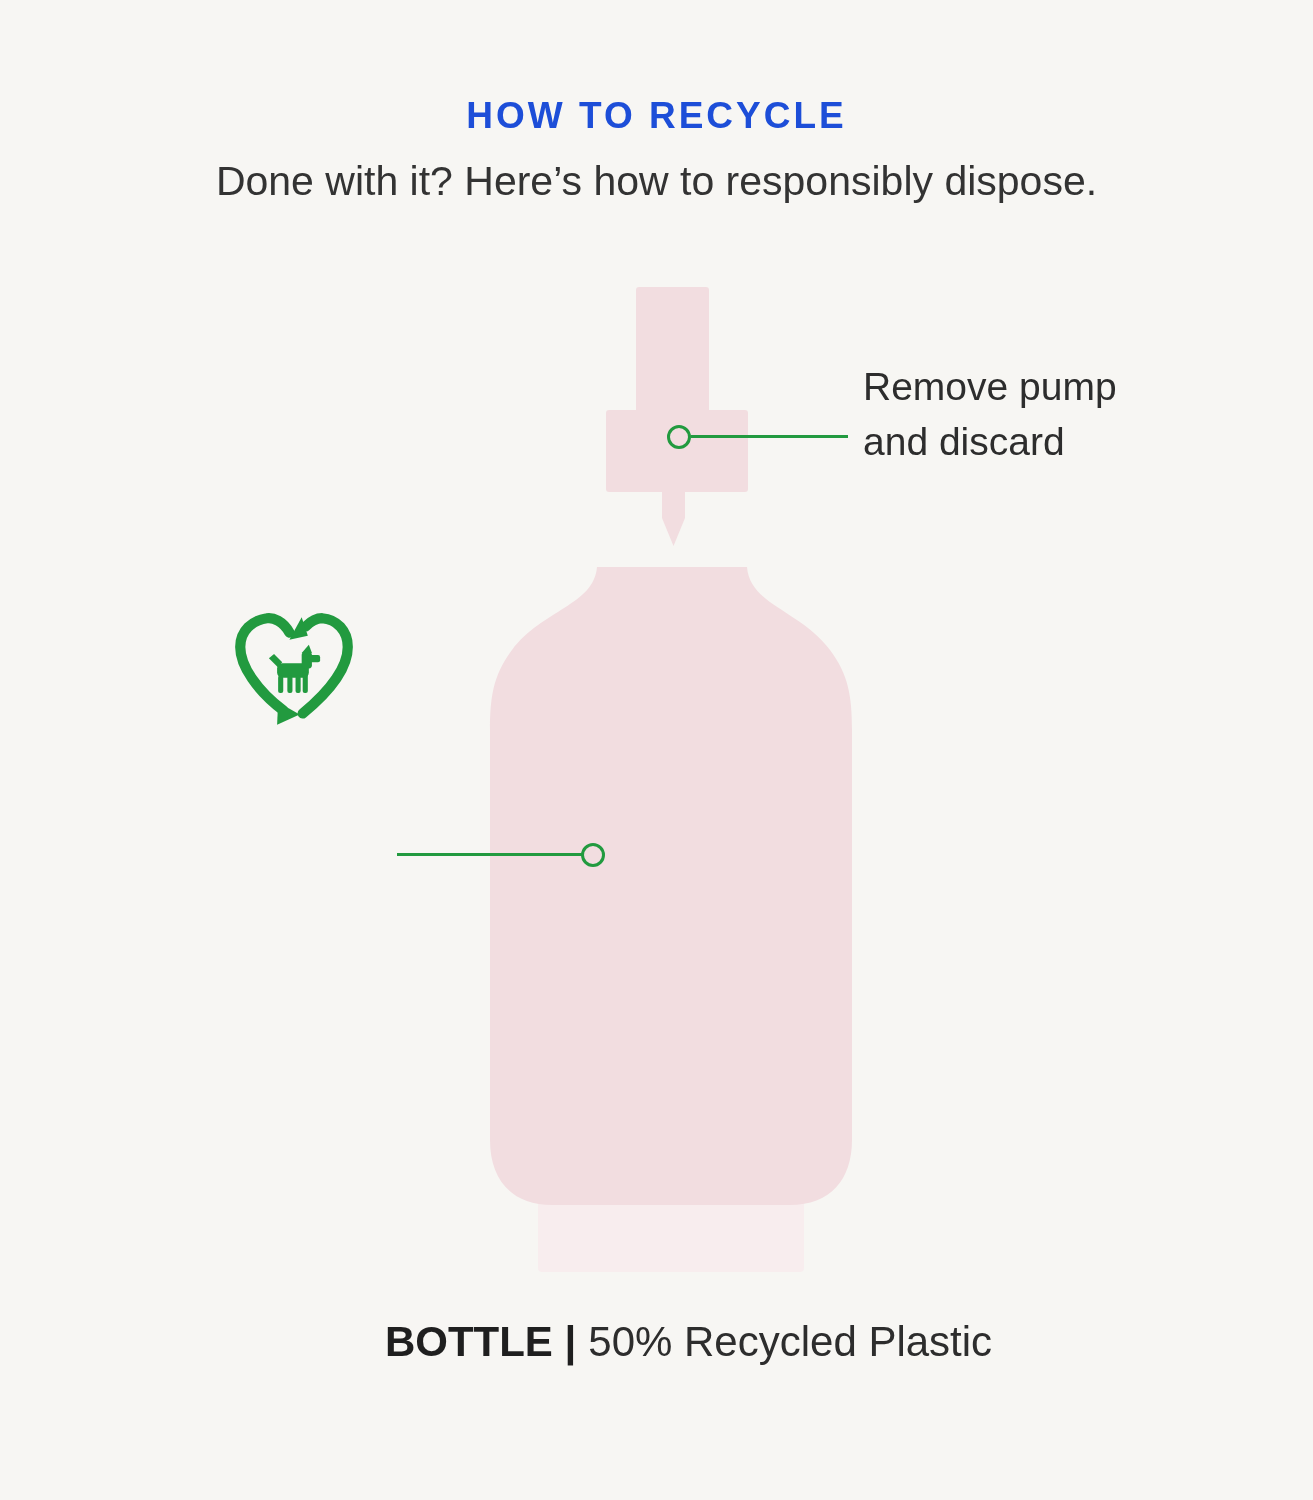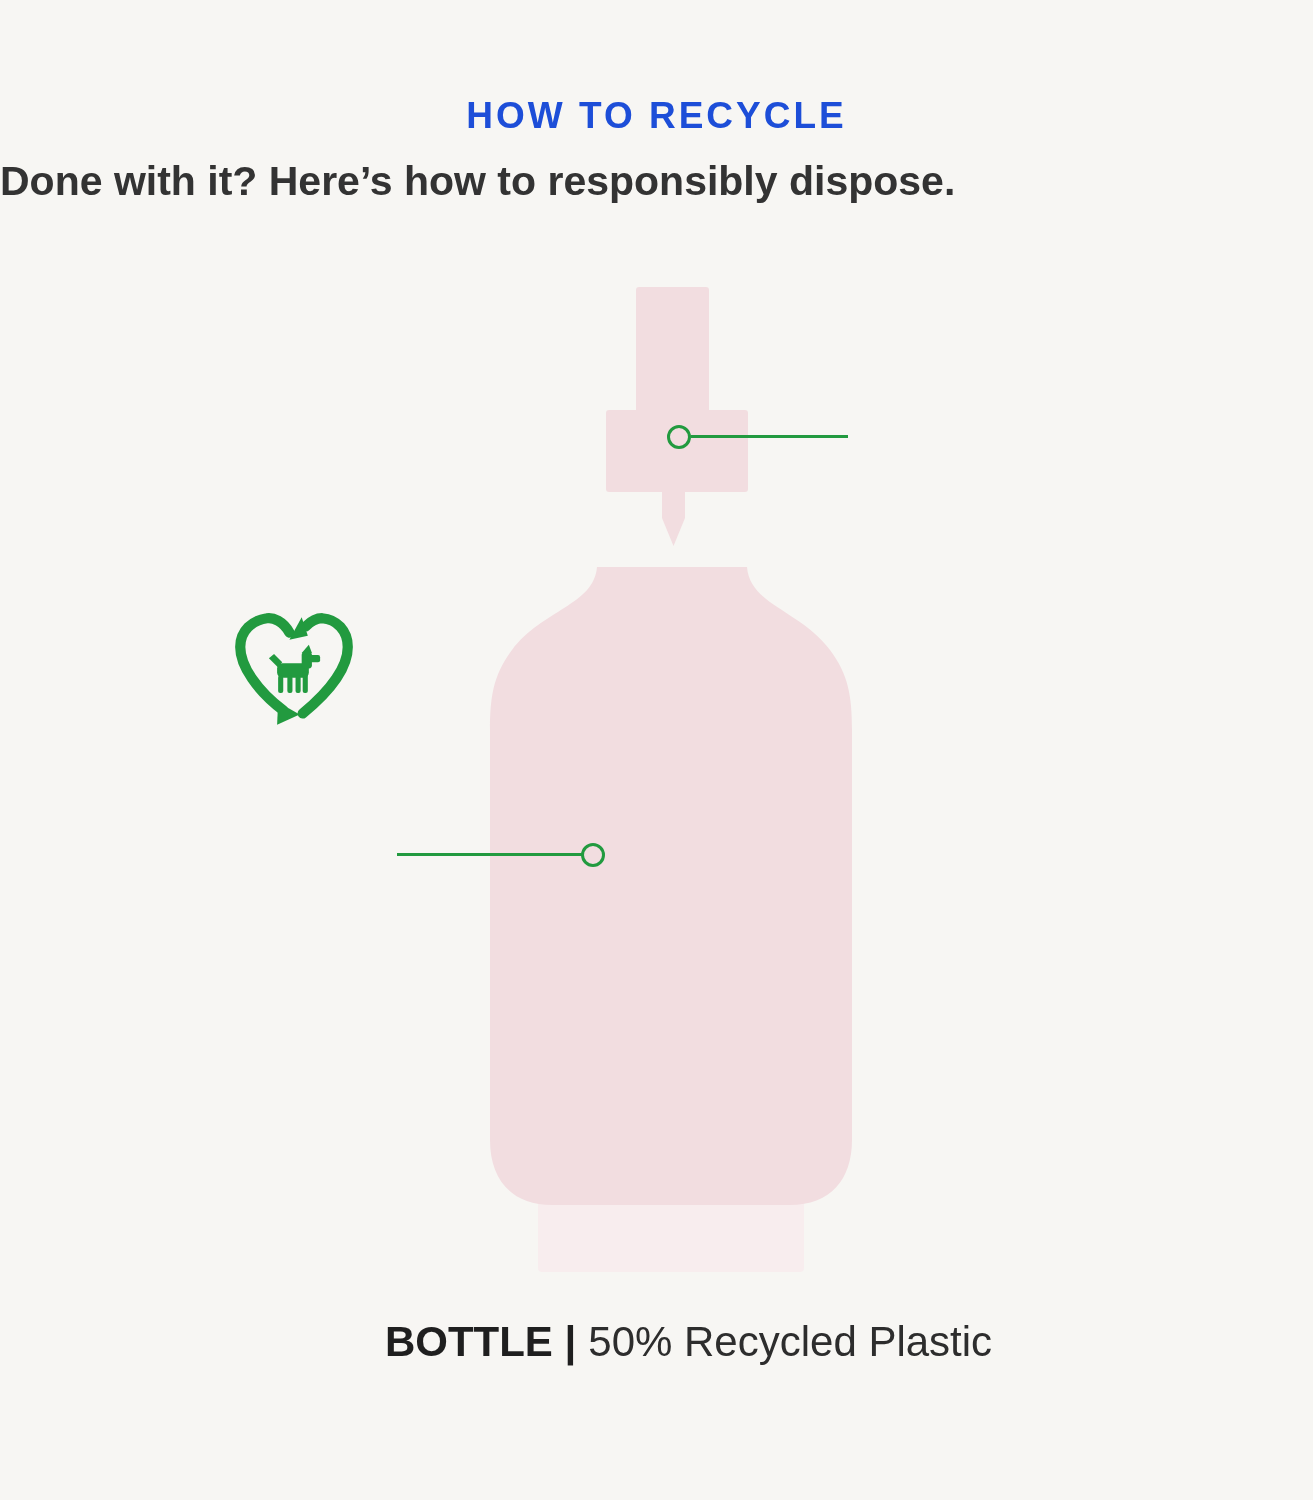--- a/index.html
+++ b/index.html
@@ -24,22 +24,23 @@
     top:95px;left:0;width:100%;
     text-align:center;
     font-size:37px;
     font-weight:700;
     letter-spacing:3px;
     color:#1d4ed8;
   }
   .subtitle{
     position:absolute;
     top:158px;left:0;width:100%;
+    text-align:center;
     font-size:41px;
-    font-weight:700;
+    font-weight:400;
     color:#333;
   }
   .bottle-svg{
     position:absolute;
     top:0;left:0;
     width:1313px;height:1500px;
     z-index:1;
   }
   .callout-line{
     position:absolute;
@@ -118,20 +119,21 @@
              C852,1180 830,1205 790,1205
              L552,1205
              C512,1205 490,1180 490,1140
              L490,730
              C490,695 494,674 512,650
              C542,610 594,605 597,567 Z" fill="var(--pink)"></path>
   </svg>
 
   <div class="callout-marker pump-marker"></div>
   <div class="callout-line pump-line"></div>
+  <div class="pump-callout">Remove pump and discard</div>
 
   <div class="callout-marker bottle-marker"></div>
   <div class="callout-line bottle-line"></div>
 
   <svg class="heart-icon" viewBox="0 0 125 125" aria-hidden="true">
     <g fill="none" stroke="var(--green)" stroke-width="10" stroke-linecap="round">
 
       <path d="M58,24 C52,13 42,9 36,10 C22,12 10,22 10,38 C10,57 27,81 52,100"></path>
 
       <path d="M74,18 C80,12 85,10 90,10 C104,11 115,22 115,38 C115,57 99,80 71,103"></path>

